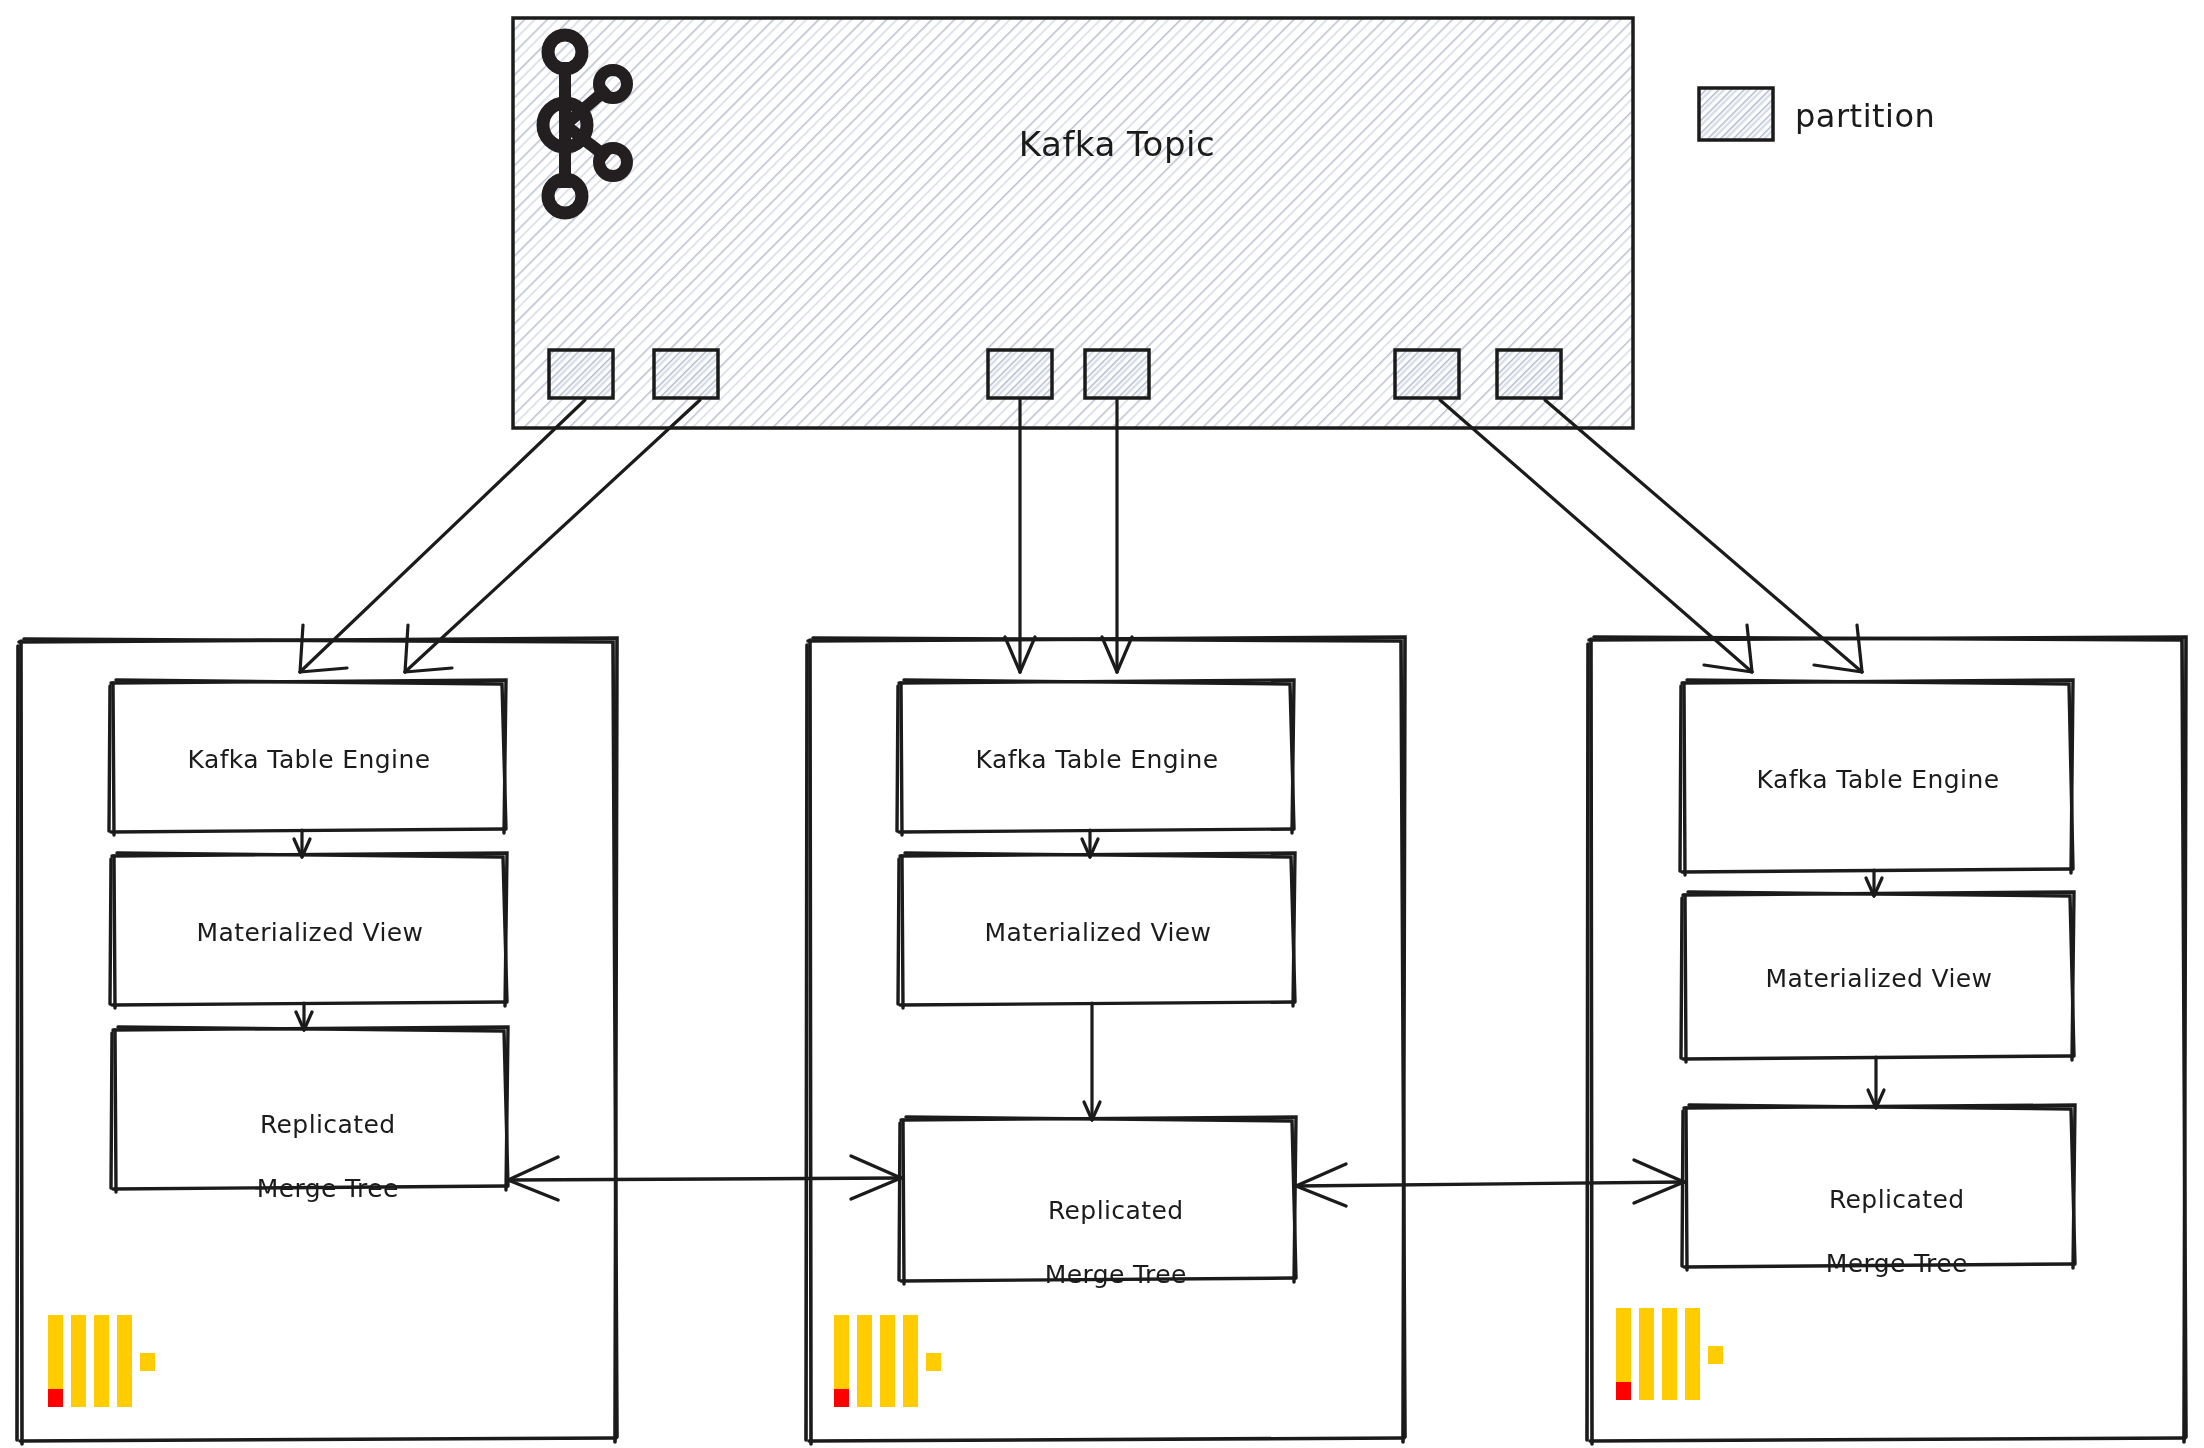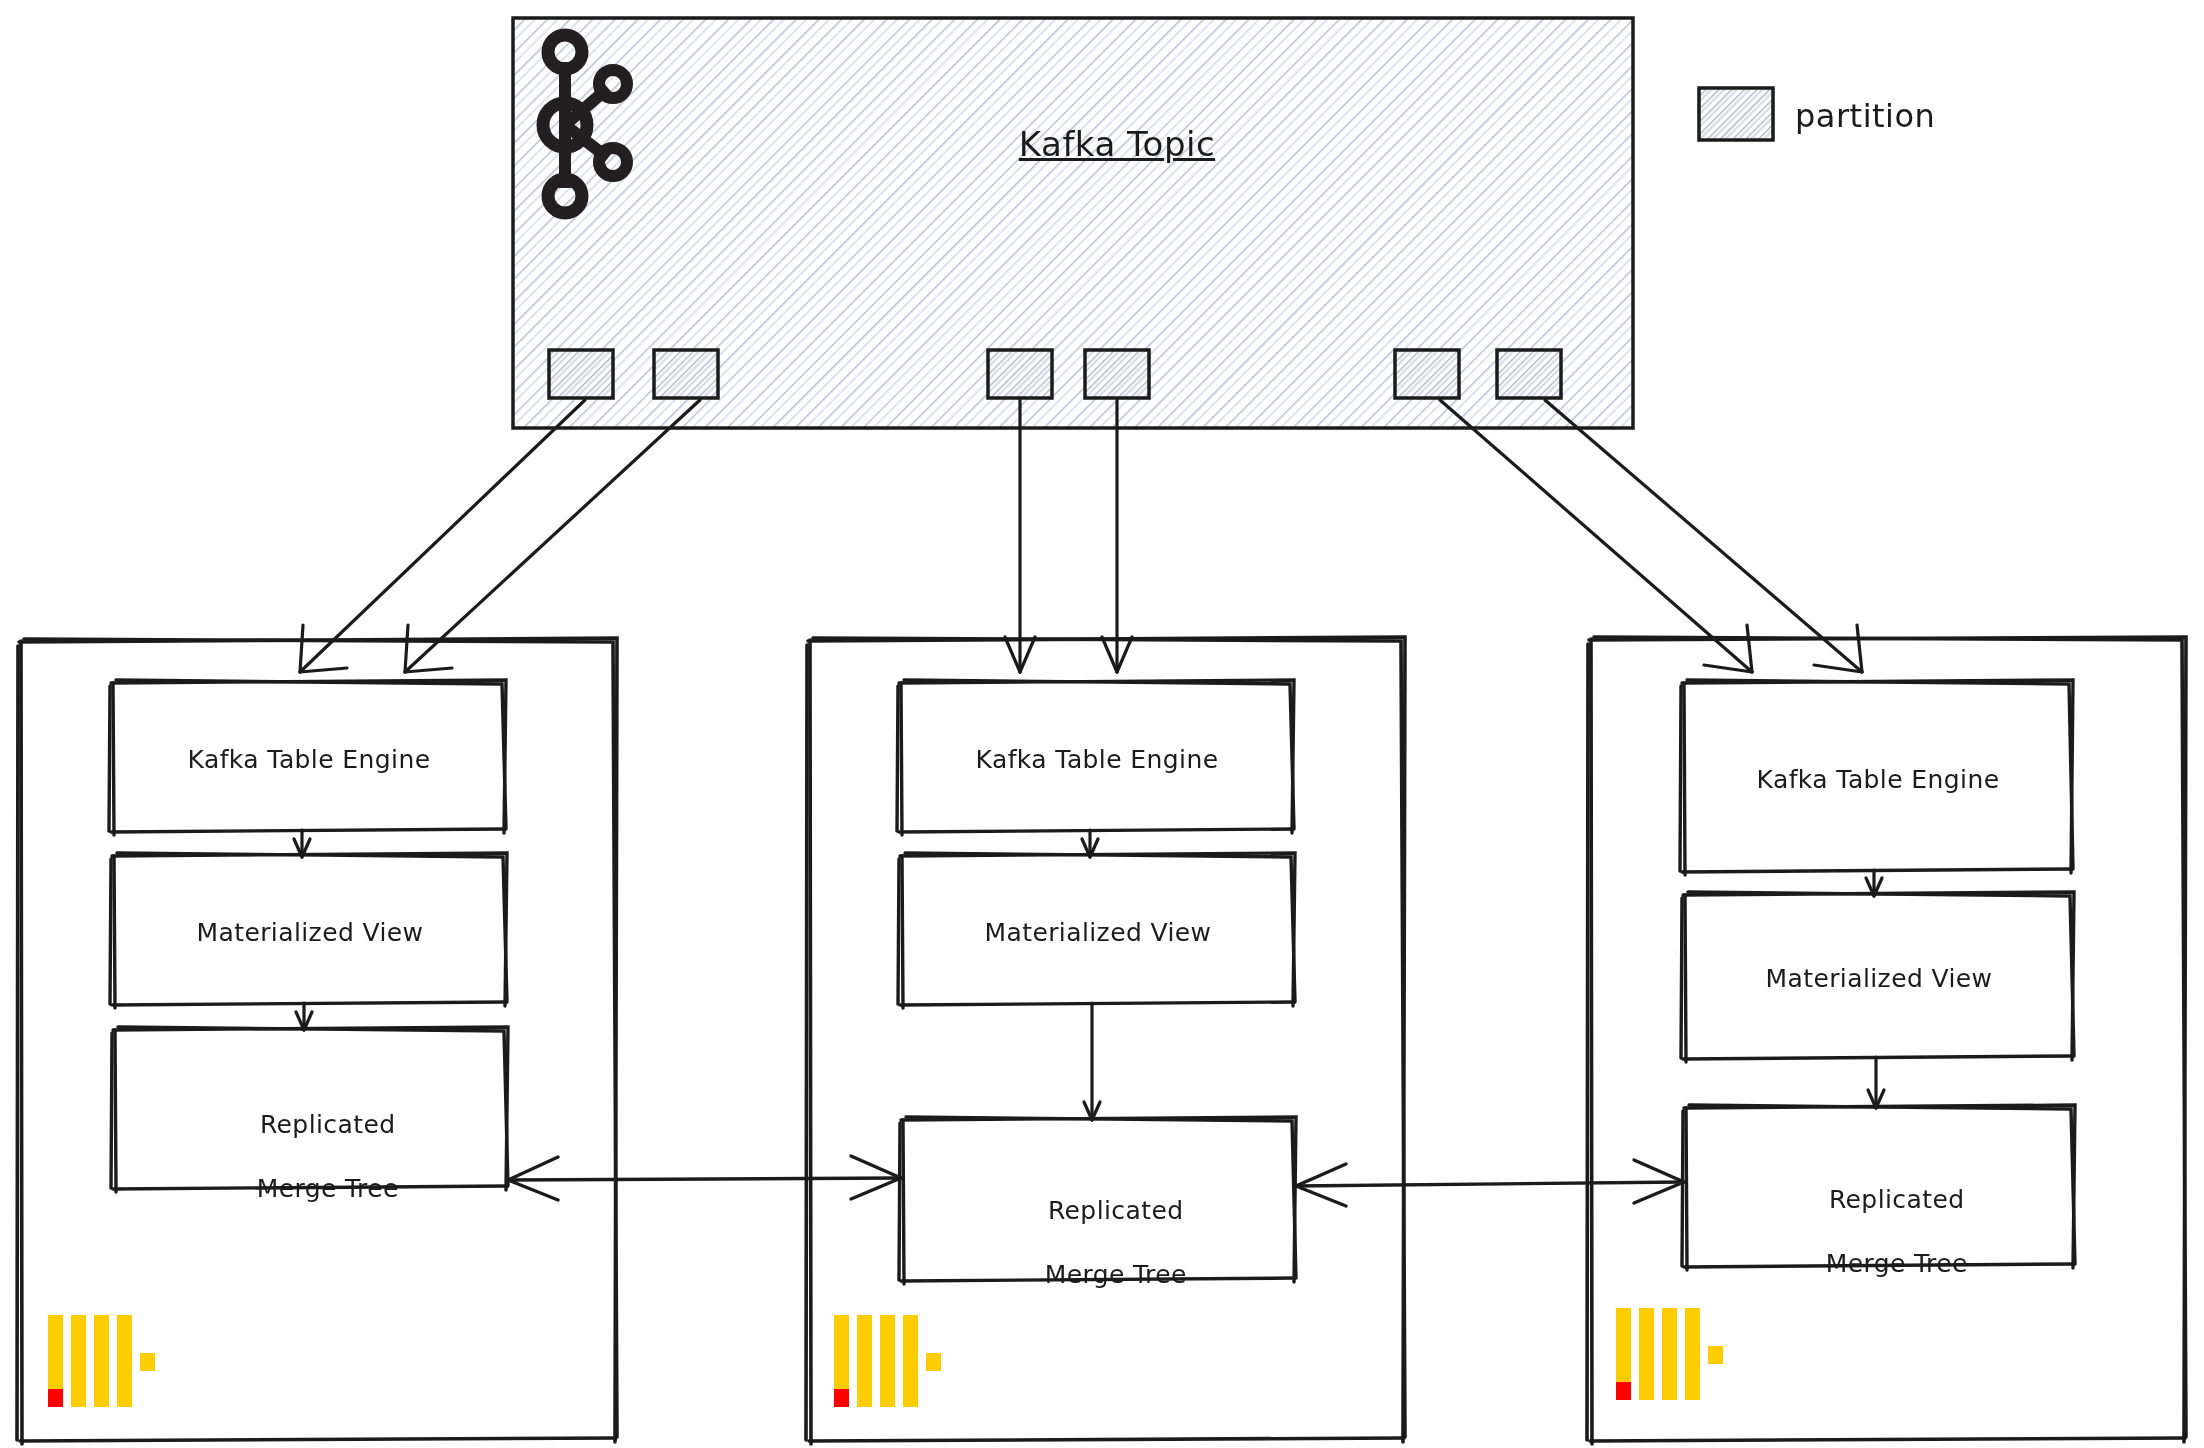--- a/index.html
+++ b/index.html
@@ -263,21 +263,21 @@
       <g>
         <path d="M 1296 1186 L 1684 1182"></path>
         <path d="M 1296 1186 L 1346 1164"></path>
           <path d="M 1296 1186 L 1346 1206"></path>
         <path d="M 1684 1182 L 1634 1160"></path>
           <path d="M 1684 1182 L 1634 1203"></path>
       </g>
     </g>
   </svg>
 
-  <div class="lbl lbl-topic" style="left:513px; top:123px; width:1208px;text-decoration:underline;">Kafka Topic</div>
+  <div class="lbl lbl-topic" style="left:513px; top:123px; width:1208px;">Kafka Topic</div>
 
   <div class="lbl lbl-legend" style="left:1795px; top:96px; width:340px; text-align:left;">partition</div>
 
   <div class="lbl lbl-box" style="left:111px; top:744px; width:396px;">Kafka Table Engine</div>
   <div class="lbl lbl-box" style="left:112px; top:917px; width:396px;">Materialized View</div>
   <div class="lbl lbl-box" style="left:113px; top:1077px; width:396px;">
     <span>Replicated</span><br>
     <span>Merge Tree</span>
   </div>
 

